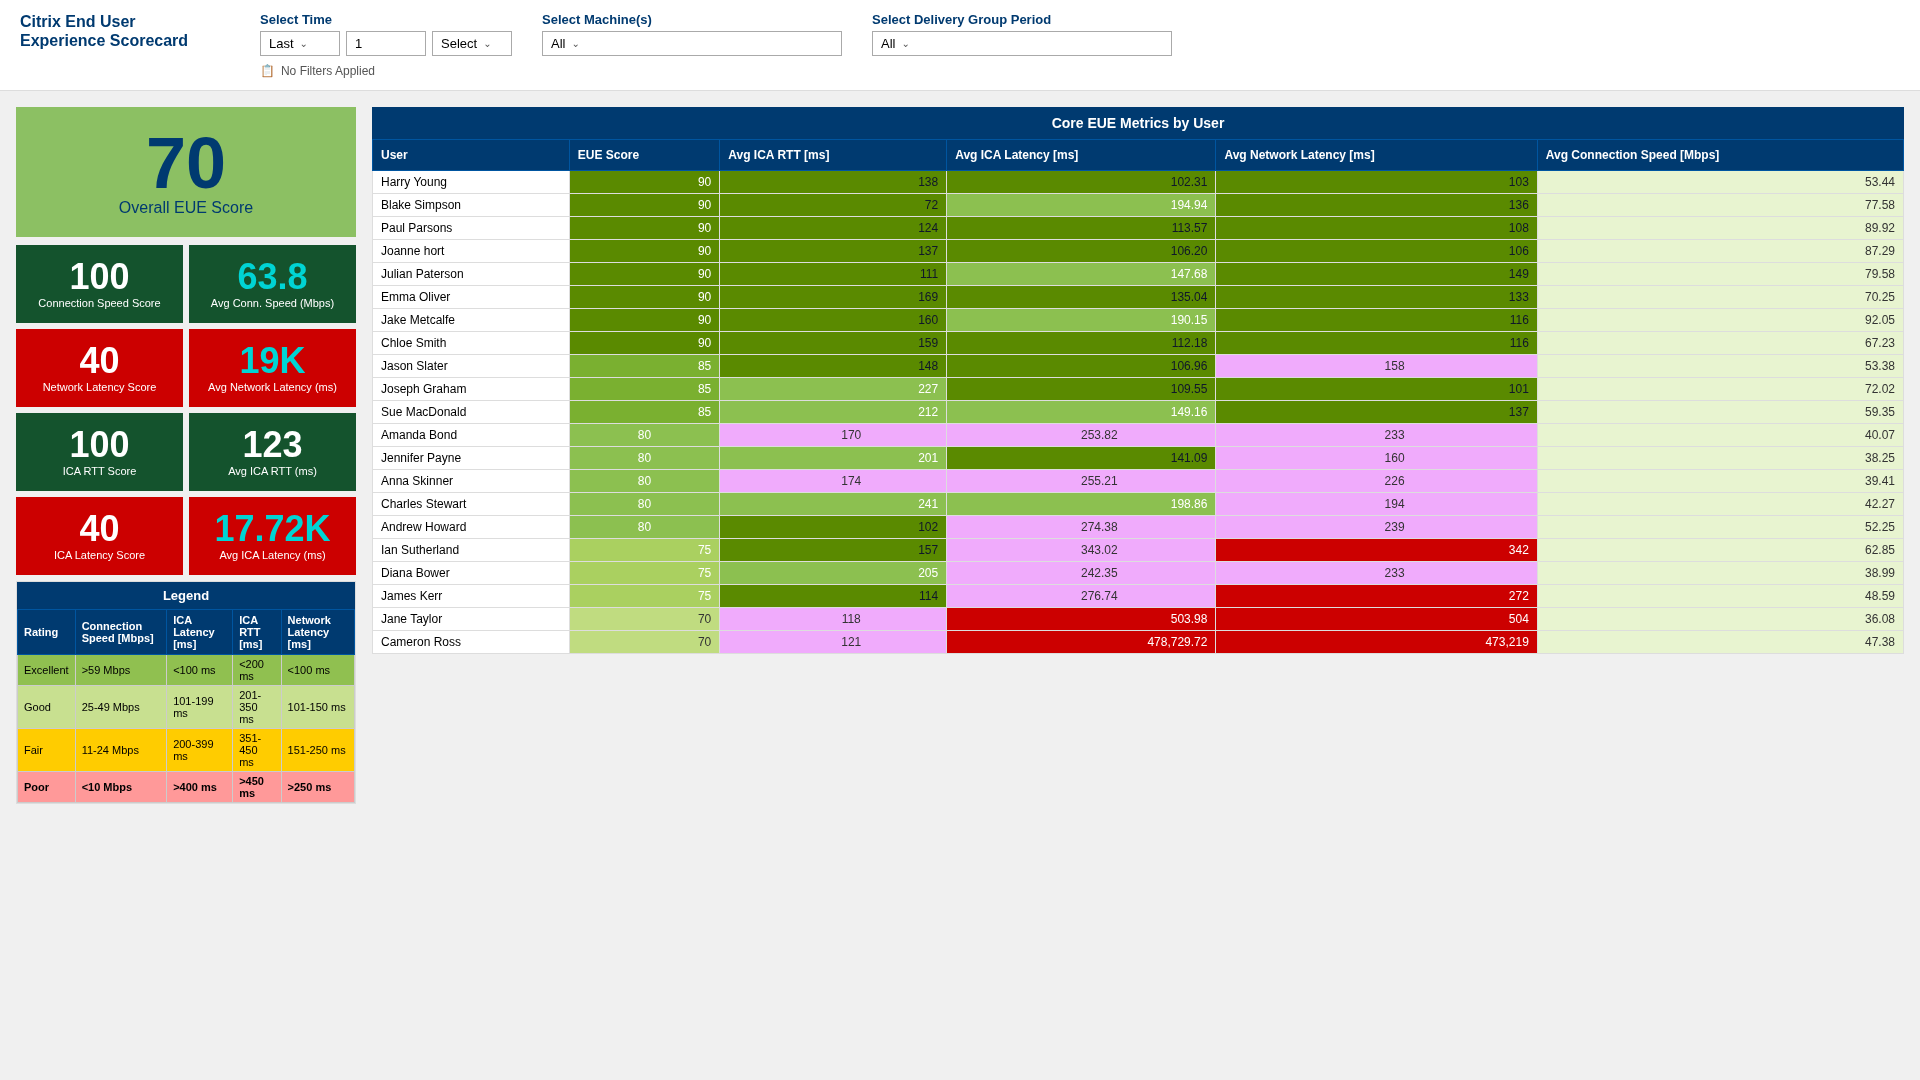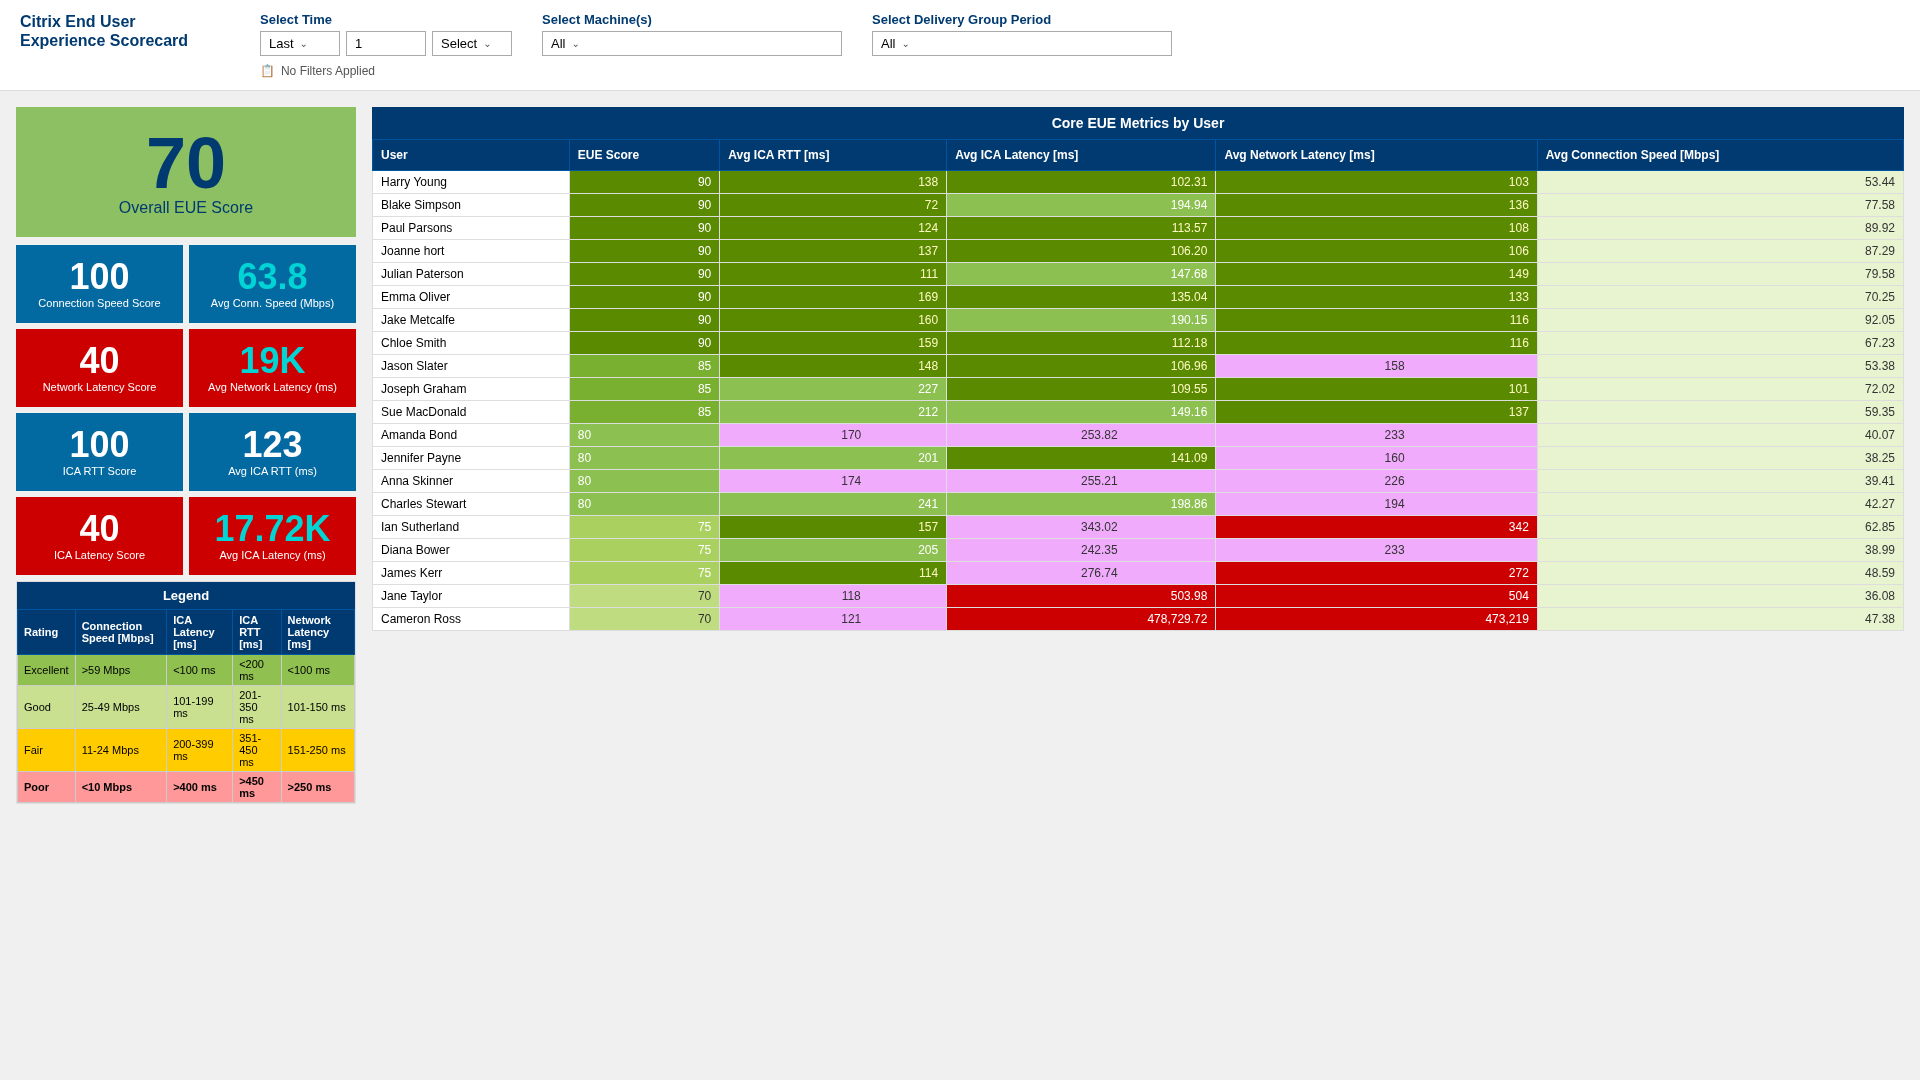--- a/index.html
+++ b/index.html
@@ -18,21 +18,21 @@
     .main { display: flex; padding: 16px; gap: 16px; }
 
     
     .left-panel { width: 340px; flex-shrink: 0; }
     .score-overall { background: #8cc063; padding: 20px; text-align: center; margin-bottom: 8px; }
     .score-big { font-size: 72px; font-weight: bold; color: #003a70; line-height: 1; }
     .score-label { font-size: 16px; color: #003a70; }
 
     .scores-grid { display: grid; grid-template-columns: 1fr 1fr; gap: 6px; margin-bottom: 6px; }
     .score-box { padding: 14px 10px; text-align: center; }
-    .score-box.green { background: #0369a1; }
+    .score-box.green { background: #14532d; }
     .score-box.red { background: #cc0000; }
     .score-num { font-size: 36px; font-weight: bold; color: white; line-height: 1; }
     .score-num.teal { color: #00d4d4; }
     .score-sub { font-size: 11px; color: white; margin-top: 2px; }
 
     
     .legend-section { background: white; border: 1px solid #ddd; }
     .legend-header { background: #003a70; color: white; text-align: center; padding: 6px; font-weight: bold; font-size: 13px; }
     .legend-table { width: 100%; border-collapse: collapse; font-size: 11px; }
     .legend-table th { background: #003a70; color: white; padding: 4px 6px; text-align: left; font-weight: bold; border: 1px solid #0055a0; }
@@ -44,24 +44,24 @@
 
     
     .right-panel { flex: 1; }
     .metrics-header { background: #003a70; color: white; text-align: center; padding: 8px; font-weight: bold; font-size: 14px; }
     .metrics-table { width: 100%; border-collapse: collapse; font-size: 12px; }
     .metrics-table th { background: #003a70; color: white; padding: 8px 8px; text-align: left; font-weight: bold; border: 1px solid #0055a0; vertical-align: top; }
     .metrics-table td { padding: 4px 8px; border: 1px solid #ddd; }
     .metrics-table tr td:first-child { background: white; }
     .metrics-table td.eue-90 { background: #5a8a00; color: white; text-align: right; }
     .metrics-table td.eue-85 { background: #7ab030; color: white; text-align: right; }
-    .metrics-table td.eue-80 { background: #8cc050; color: white; text-align: left; }
+    .metrics-table td.eue-80 { background: #8cc050; color: white; text-align: center; }
     .metrics-table td.eue-75 { background: #aad060; color: white; text-align: right; }
     .metrics-table td.eue-70 { background: #c0dc80; color: #333; text-align: right; }
-    .metrics-table td.val-green { background: #5a8a00; color: #fef9c3; text-align: right; }
+    .metrics-table td.val-green { background: #5a8a00; color: #0f172a; text-align: right; }
     .metrics-table td.val-ltgreen { background: #8cc050; color: white; text-align: right; }
     .metrics-table td.val-yellow { background: #f0abfc; color: #333; text-align: center; padding-left: 44px; }
     .metrics-table td.val-red { background: #cc0000; color: white; text-align: right; }
     .metrics-table td.val-neutral { background: #e8f4d0; color: #333; text-align: right; }
   </style>
 </head>
 <body>
 
 <div class="header">
   <div class="app-title">
@@ -327,20 +327,28 @@
           </tr>
           <tr>
             <td>Charles Stewart</td>
             <td class="eue-80">80</td>
             <td class="val-ltgreen">241</td>
             <td class="val-ltgreen">198.86</td>
             <td class="val-yellow">194</td>
             <td class="val-neutral">42.27</td>
           </tr>
           <tr>
+            <td>Andrew Howard</td>
+            <td class="eue-80">80</td>
+            <td class="val-green">102</td>
+            <td class="val-yellow">274.38</td>
+            <td class="val-yellow">239</td>
+            <td class="val-neutral">52.25</td>
+          </tr>
+          <tr>
             <td>Ian Sutherland</td>
             <td class="eue-75">75</td>
             <td class="val-green">157</td>
             <td class="val-yellow">343.02</td>
             <td class="val-red">342</td>
             <td class="val-neutral">62.85</td>
           </tr>
           <tr>
             <td>Diana Bower</td>
             <td class="eue-75">75</td>

